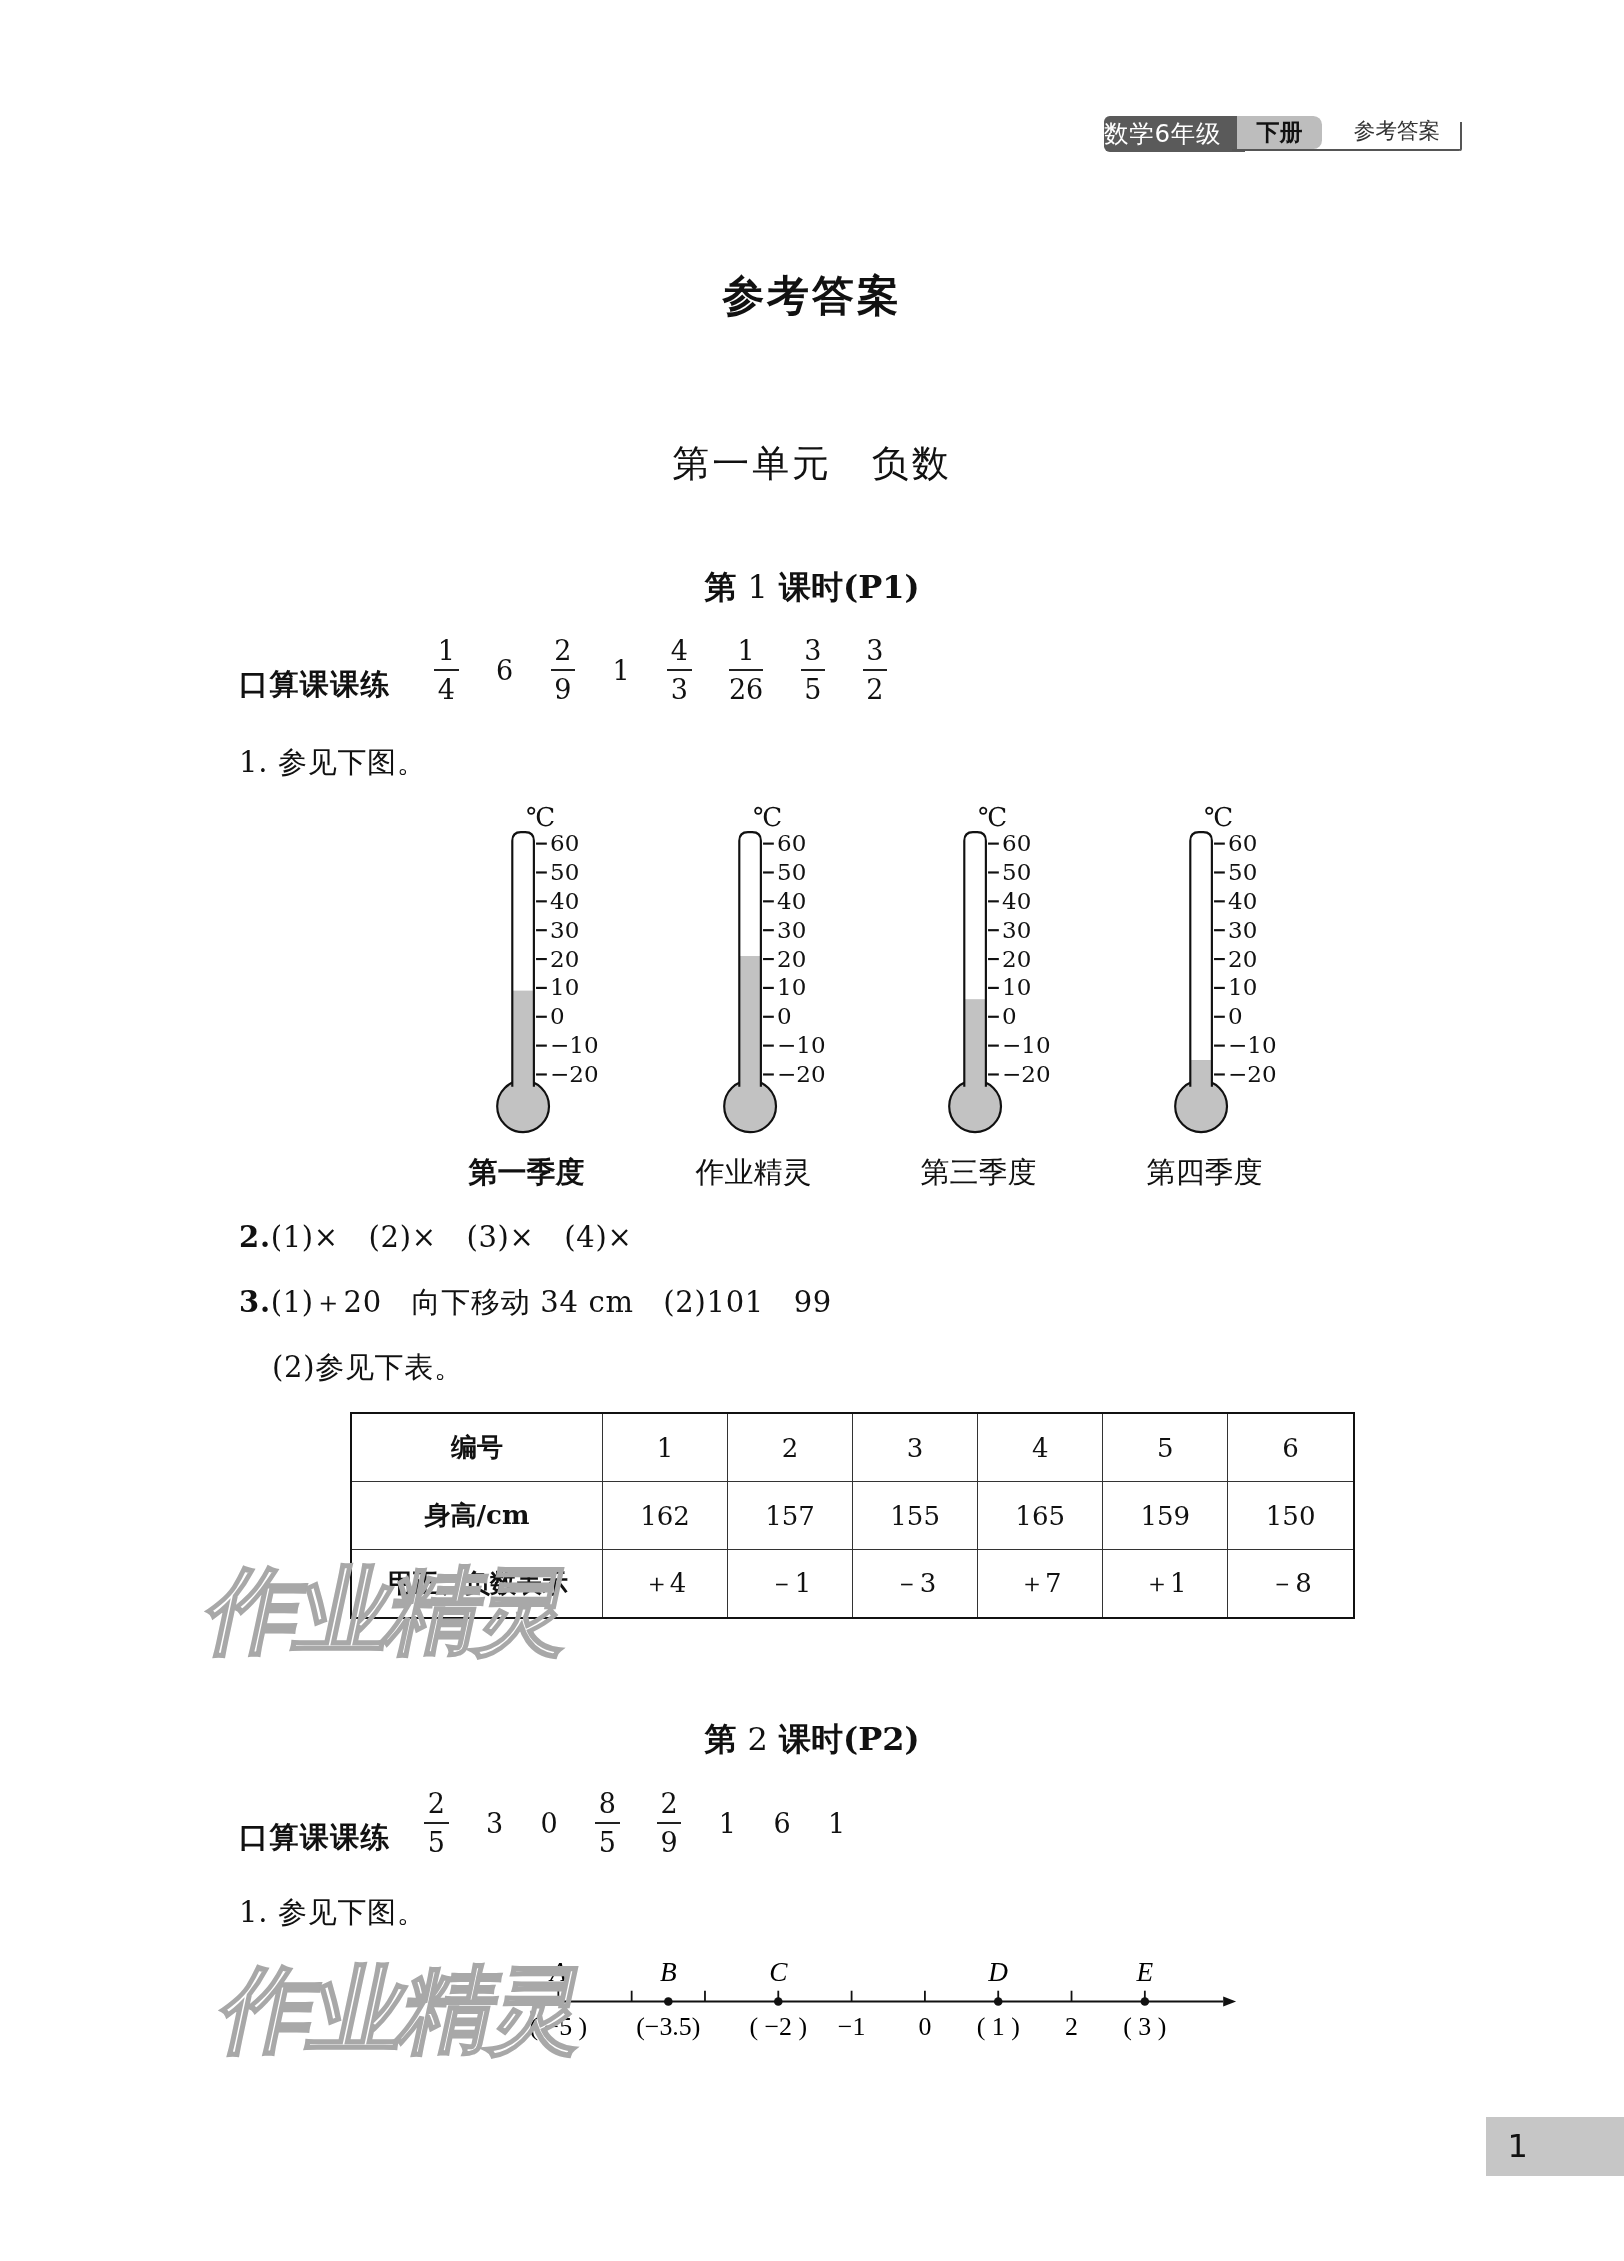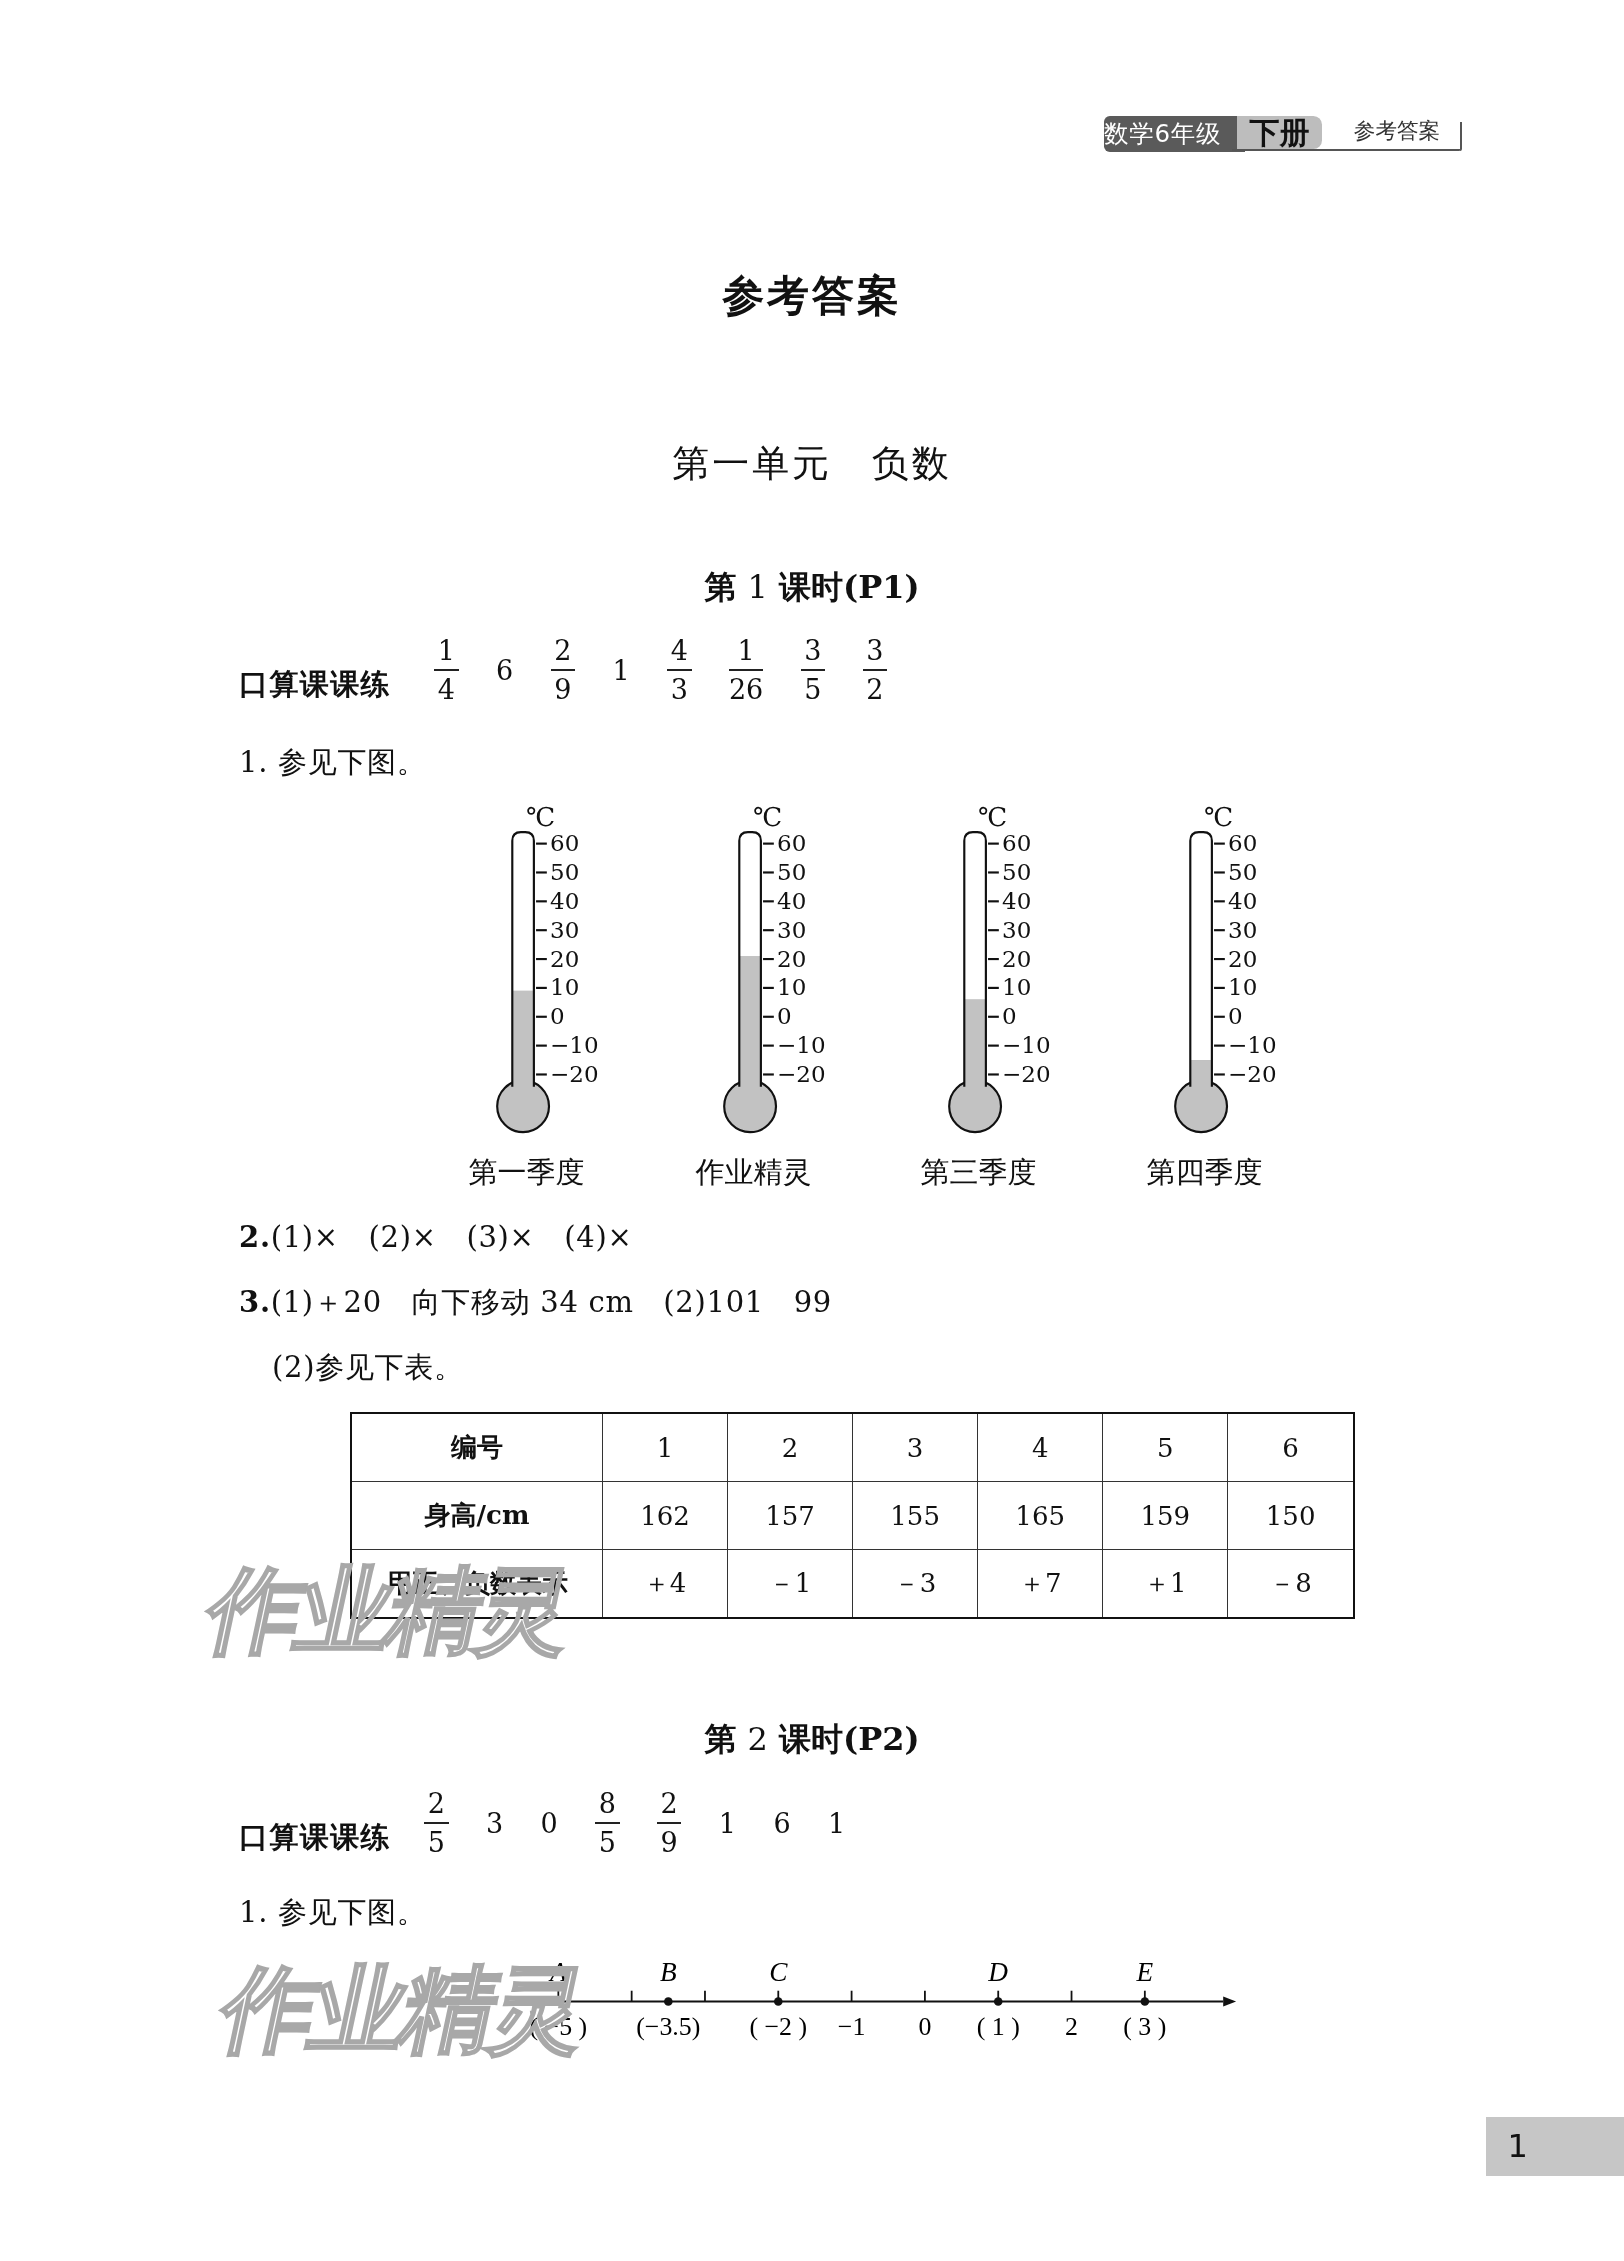--- a/index.html
+++ b/index.html
@@ -6,21 +6,21 @@
   body { width: 1624px; height: 2261px; position: relative; overflow: hidden;
          font-family: "DejaVu Serif", "Liberation Serif", serif; color: #111; }
   .abs { position: absolute; }
 
   
   .hdr-dark { left: 1104px; top: 116px; width: 141px; height: 36px; background: #5a5a5a;
               border-radius: 5.8px 0 0 5.8px; color: #fff; font-family: "DejaVu Sans", sans-serif;
               font-size: 24.5px; line-height: 36px; text-align: left; letter-spacing: 0.7px; }
   .hdr-mid { left: 1237px; top: 116px; width: 85px; height: 33px; background: #bdbdbd;
              border-radius: 0 8.6px 8.6px 0; color: #111; font-family: "DejaVu Sans", sans-serif;
-             font-size: 30px; line-height: 33px; text-align: center; font-weight: bold; }
+             font-size: 23px; line-height: 33px; text-align: center; font-weight: bold; }
   .hdr-right { left: 1332px; top: 114px; width: 130px; height: 33px; color: #333;
                font-family: "DejaVu Sans", sans-serif; font-size: 21.6px; line-height: 33px; text-align: center; }
   .hdr-line { left: 1232px; top: 149px; width: 229px; height: 2.2px; background: #555; border-radius: 0 0 5.8px 0; }
   .hdr-hook { left: 1460px; top: 122px; width: 2.2px; height: 29px; background: #555; border-radius: 0 0 2.9px 0; }
 
   .title { left: 0; width: 1624px; top: 268px; text-align: center; font-size: 42px; font-weight: bold; letter-spacing: 2.9px; }
   .unit  { left: 0; width: 1624px; top: 439px; text-align: center; font-size: 37px; letter-spacing: 2.9px; }
   .lesson { left: 0; width: 1624px; text-align: center; font-size: 32px; font-weight: bold; }
   .lesson .num { font-weight: normal; }
 
@@ -131,21 +131,21 @@
       <span class="deg">℃</span>
       <span class="tick-lbl" style="left: 99px; top: 33px;">60</span>
       <span class="tick-lbl" style="left: 99px; top: 62px;">50</span>
       <span class="tick-lbl" style="left: 99px; top: 91px;">40</span>
       <span class="tick-lbl" style="left: 99px; top: 120px;">30</span>
       <span class="tick-lbl" style="left: 99px; top: 149px;">20</span>
       <span class="tick-lbl" style="left: 99px; top: 177px;">10</span>
       <span class="tick-lbl" style="left: 99px; top: 206px;">0</span>
       <span class="tick-lbl" style="left: 99px; top: 235px;">−10</span>
       <span class="tick-lbl" style="left: 99px; top: 264px;">−20</span>
-      <div class="cap" style="top: 354px;">第一季度</div>
+      <div class="cap" style="top: 354px; font-weight: bold;">第一季度</div>
     </div>
     <div class="thermo" style="left: 678px; top: 799px;">
       <svg width="101" height="403" viewBox="0 0 140 560">
       <rect x="85" y="218.39" width="30" height="201.61" fill="#c2c2c2"></rect>
       <circle cx="100" cy="427" r="36" fill="#c2c2c2" stroke="#111" stroke-width="3"></circle>
       <rect x="86" y="218.39" width="28" height="201.61" fill="#c2c2c2"></rect>
       <path d="M85 400 L85 58 Q85 46 97 46 L103 46 Q115 46 115 58 L115 400" fill="none" stroke="#111" stroke-width="3"></path>
       <line x1="118" y1="62" x2="133" y2="62" stroke="#111" stroke-width="3"></line>
         <line x1="118" y1="102.1" x2="133" y2="102.1" stroke="#111" stroke-width="3"></line>
         <line x1="118" y1="142.2" x2="133" y2="142.2" stroke="#111" stroke-width="3"></line>

